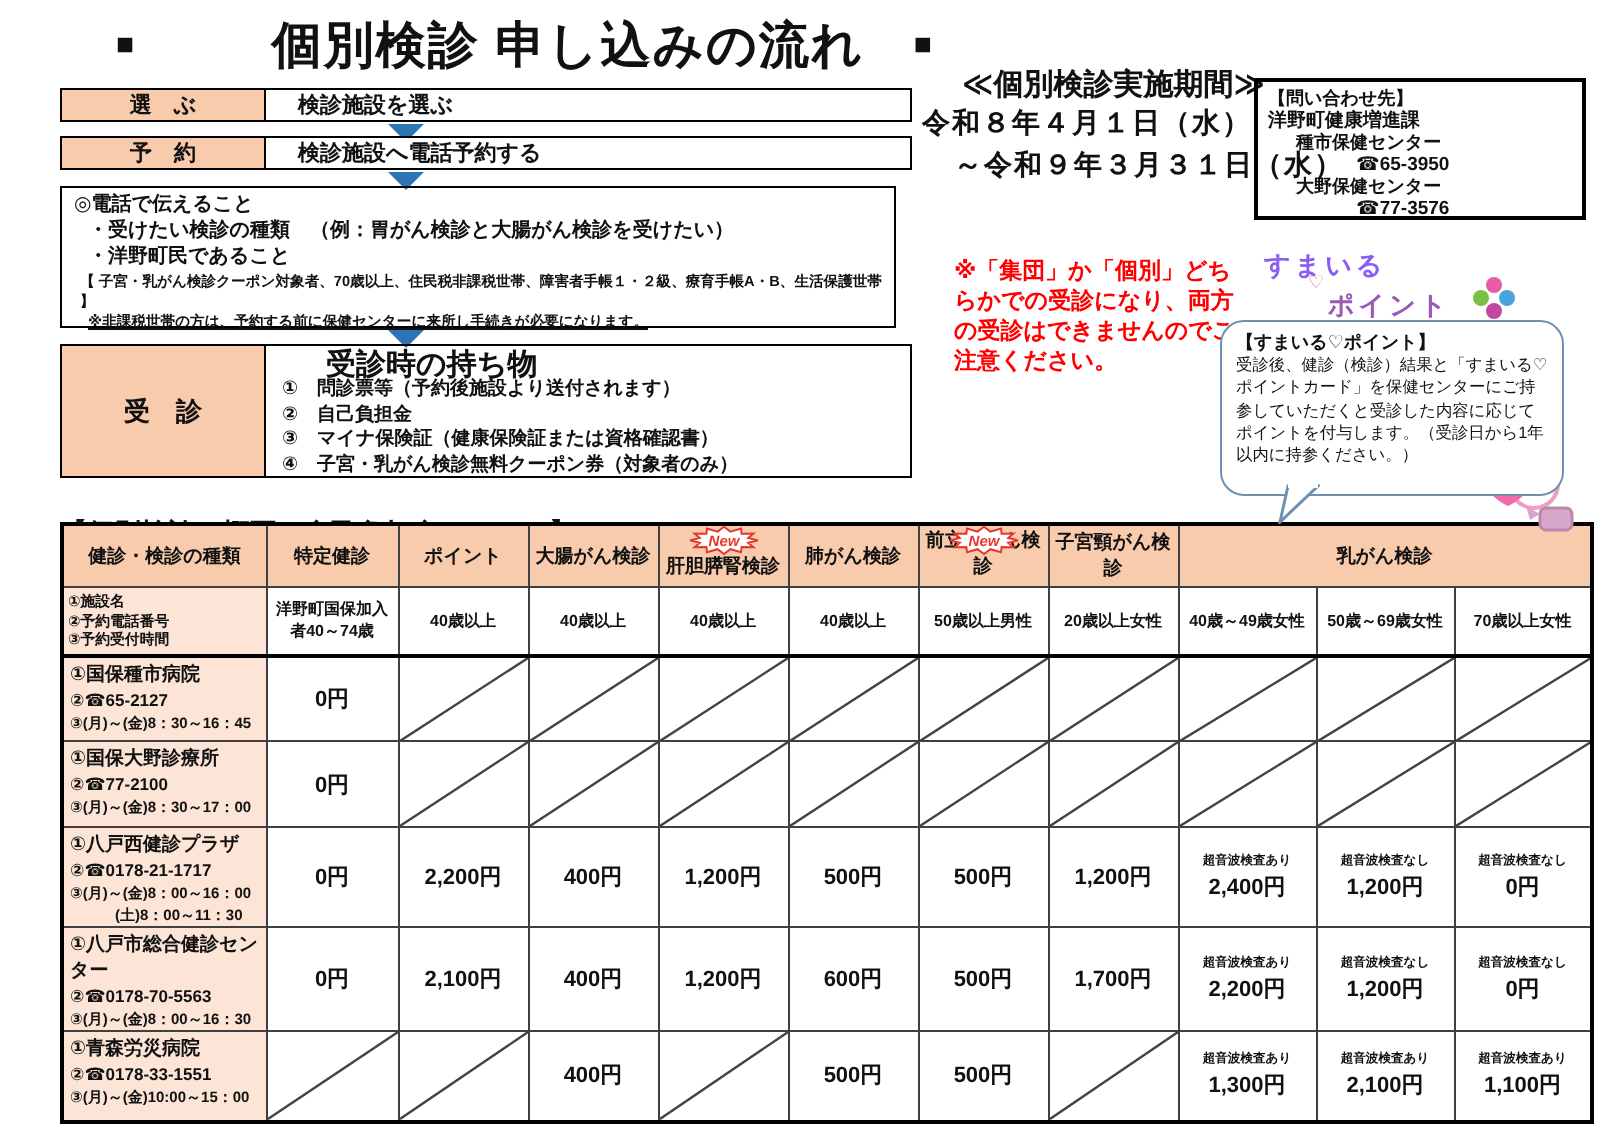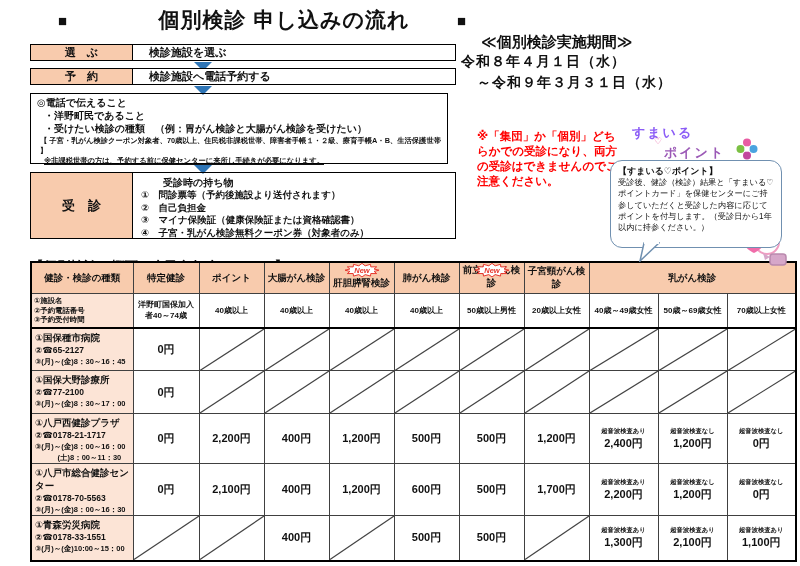--- a/index.html
+++ b/index.html
@@ -2,21 +2,21 @@
 <html><head>
 <meta charset="utf-8">
 <style>
   html,body { margin:0; padding:0; background:#e9e9e9; }
   .page { position:relative; width:800px; height:566px; background:#ffffff; margin:0 auto;
           font-family:"Liberation Sans","DejaVu Sans",sans-serif; color:#111; overflow:hidden; }
 
   
   .title-row { position:absolute; left:58px; top:6px; width:408px; display:flex; align-items:center; justify-content:space-between; }
   .title-sq  { font-size:15px; font-weight:bold; }
-  .title-text{ font-size:21px; font-weight:bold; letter-spacing:1px;margin-left:44px; }
+  .title-text{ font-size:25px; font-weight:bold; letter-spacing:1px;margin-left:44px; }
 
   
   .bar { position:absolute; left:30px; width:426px; height:17px; border:1.5px solid #000; display:flex; box-sizing:border-box; background:#fff; }
   .bar1 { top:44px; } .bar2 { top:68px; }
   .bar-label { width:101px; background:#F8CBAD; border-right:1.5px solid #000; display:flex; align-items:center; justify-content:center; font-weight:bold; font-size:11px; }
   .bar-desc  { flex:1; display:flex; align-items:center; padding-left:16px; font-weight:bold; font-size:11px; }
 
   .arrow { position:absolute; width:0; height:0; border-left:9px solid transparent; border-right:9px solid transparent; border-top:9px solid #2E75B6; }
   .a1 { left:194px; top:62px; } .a2 { left:194px; top:86px; } .a3 { left:194px; top:164.5px; }
 
@@ -24,21 +24,21 @@
   .phonebox { position:absolute; left:30px; top:93px; width:418px; height:71px; border:1.5px solid #000; box-sizing:border-box; padding:2px 6px; }
   .pb-h    { font-size:10px; font-weight:bold; line-height:13px; }
   .pb-item { font-size:10px; font-weight:bold; line-height:13px; padding-left:7px; }
   .pb-elig { font-size:7.3px; font-weight:bold; line-height:10px; padding-left:3px; margin-top:1px; }
   .pb-note { font-size:7.3px; font-weight:bold; line-height:10px; padding-left:7px; text-decoration:underline; }
 
   
   .visitbox { position:absolute; left:30px; top:172px; width:426px; height:67px; border:1.5px solid #000; box-sizing:border-box; display:flex; }
   .visit-label { width:101px; background:#F8CBAD; border-right:1px solid #000; display:flex; align-items:center; justify-content:center; font-size:13px; font-weight:bold; }
   .visit-content { flex:1; padding:3px 8px; }
-  .vc-h    { font-size:10px; font-weight:bold; padding-left:22px; line-height:13px; }
+  .vc-h    { font-size:15px; font-weight:bold; padding-left:22px; line-height:13px; }
   .vc-item { font-size:9.5px; font-weight:bold; line-height:12.6px; }
 
   
   .period-h { position:absolute; left:461px; top:33px;  font-size:15px; font-weight:bold;margin-left:20px; }
   .period-1 { position:absolute; left:461px; top:53px;  font-size:14px; font-weight:bold; letter-spacing:1px; }
   .period-2 { position:absolute; left:477px; top:74px;  font-size:14px; font-weight:bold; letter-spacing:1px; }
 
   .contactbox { position:absolute; left:627px; top:39px; width:166px; height:71px; border:2px solid #000; box-sizing:border-box; padding:3px 5px; }
   .cb-h   { font-size:9px;  font-weight:bold; line-height:11px; }
   .cb-org { font-size:9.5px; font-weight:bold; line-height:11px; }
@@ -101,42 +101,50 @@
   </div>
   <div class="arrow a1"></div>
   <div class="bar bar2">
     <div class="bar-label">予　約</div>
     <div class="bar-desc">検診施設へ電話予約する</div>
   </div>
   <div class="arrow a2"></div>
 
   <div class="phonebox">
     <div class="pb-h">◎電話で伝えること</div>
+    <div class="pb-item">・受けたい検診の種類　（例：胃がん検診と大腸がん検診を受けたい）</div>
     <div class="pb-item">・洋野町民であること</div>
-    <div class="pb-item">・受けたい検診の種類　（例：胃がん検診と大腸がん検診を受けたい）</div>
     <div class="pb-elig">【 子宮・乳がん検診クーポン対象者、70歳以上、住民税非課税世帯、障害者手帳１・２級、療育手帳A・B、生活保護世帯 】</div>
     <div class="pb-note">※非課税世帯の方は、予約する前に保健センターに来所し手続きが必要になります。</div>
   </div>
   <div class="arrow a3"></div>
 
   <div class="visitbox">
     <div class="visit-label">受　診</div>
     <div class="visit-content">
       <div class="vc-h">受診時の持ち物</div>
       <div class="vc-item">①　問診票等（予約後施設より送付されます）</div>
       <div class="vc-item">②　自己負担金</div>
       <div class="vc-item">③　マイナ保険証（健康保険証または資格確認書）</div>
       <div class="vc-item">④　子宮・乳がん検診無料クーポン券（対象者のみ）</div>
     </div>
   </div>
 
   <div class="period-h">≪個別検診実施期間≫</div>
   <div class="period-1">令和８年４月１日（水）</div>
   <div class="period-2">～令和９年３月３１日（水）</div>
 
+  <div class="contactbox">
+    <div class="cb-h">【問い合わせ先】</div>
+    <div class="cb-org">洋野町健康増進課</div>
+    <div class="cb-name">種市保健センター</div>
+    <div class="cb-tel">☎65-3950</div>
+    <div class="cb-name">大野保健センター</div>
+    <div class="cb-tel">☎77-3576</div>
+  </div>
 
   <div class="caution">※「集団」か「個別」どちらかでの受診になり、両方の受診はできませんのでご注意ください。</div>
 
   <div class="smile">
     <div class="logo1">すまいる</div>
     <div class="logo-heart">♡</div>
     <div class="logo2">ポイント</div>
     <svg class="flower" width="22" height="22" viewBox="0 0 22 22">
       <circle cx="11" cy="4.5" r="4" fill="#e85ca3"></circle>
       <circle cx="17.5" cy="11" r="4" fill="#4aa3df"></circle>

